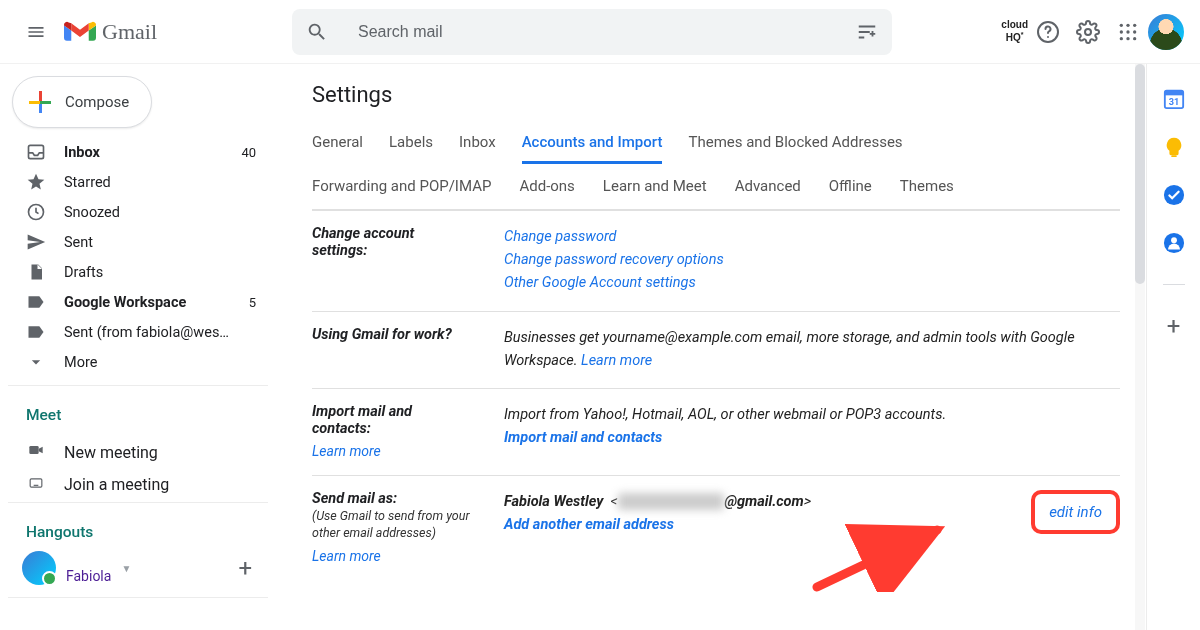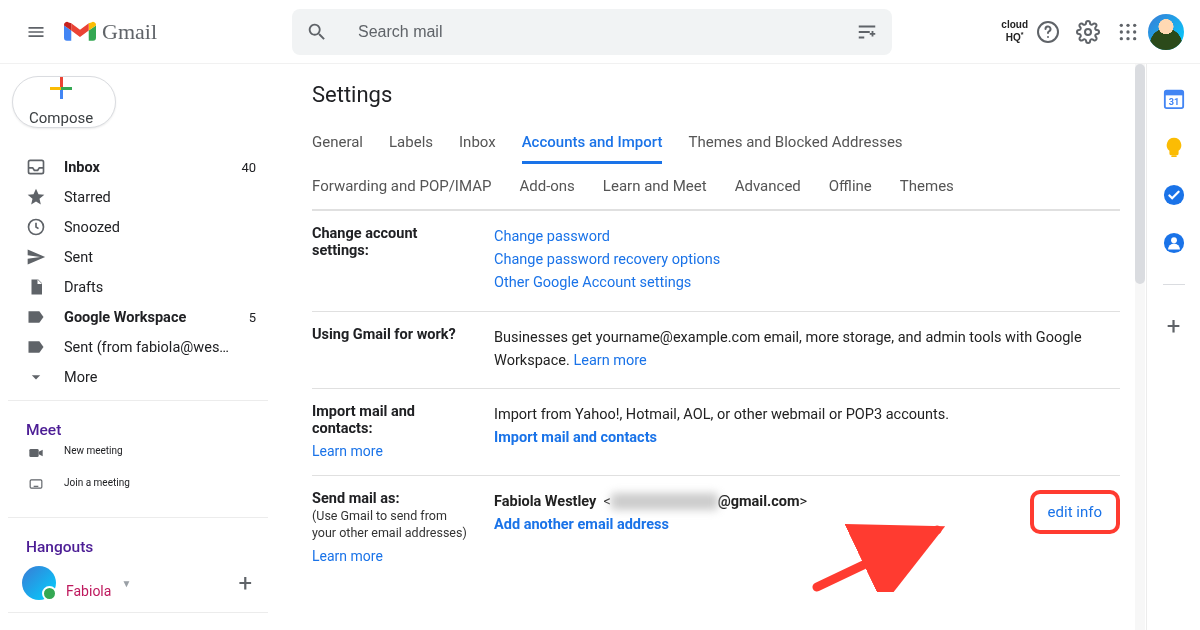--- a/index.html
+++ b/index.html
@@ -37,54 +37,54 @@
   .avatar{width:36px;height:36px;border-radius:50%;background:linear-gradient(135deg,#3a7bd5,#00d2ff);position:relative;overflow:hidden;}
   .avatar::after{content:"";position:absolute;inset:0;background:radial-gradient(circle at 50% 35%,#ffd9b3 0 25%,transparent 26%),radial-gradient(circle at 50% 85%,#2b4a1a 0 45%,transparent 46%);}
   .cloudhq{font-family:Arial;font-weight:900;font-size:10px;line-height:10px;text-align:center;color:#222;}
 
   
   .layout{display:flex;height:calc(100% - 64px);}
   .sidebar{width:276px;padding:8px 8px 0 8px;flex-shrink:0;position:relative;}
   .compose{
     display:inline-flex;align-items:center;gap:14px;border:1px solid #dadce0;border-radius:28px;
     padding:0 22px 0 16px;height:52px;font-size:15px;color:#3c4043;box-shadow:0 1px 2px rgba(0,0,0,.08);
-    margin:4px 0 24px 4px;background:#fff;flex-direction:column;
+    margin:4px 0 9px 4px;background:#fff;
   }
   .plus-icon{width:22px;height:22px;position:relative;}
   .plus-icon::before,.plus-icon::after{content:"";position:absolute;}
   .plus-icon::before{left:10px;top:0;width:3px;height:22px;background:linear-gradient(to bottom,var(--accent-red) 0 50%,var(--accent-blue) 50% 100%);}
   .plus-icon::after{top:10px;left:0;height:3px;width:22px;background:linear-gradient(to right,var(--accent-yellow) 0 50%,var(--accent-green) 50% 100%);}
   .nav-item{
     display:flex;align-items:center;gap:18px;height:30px;padding:0 12px 0 18px;
     border-radius:0 16px 16px 0;font-size:14.5px;color:#202124;
   }
   .nav-item .count{margin-left:auto;font-size:13px;color:#202124;font-weight:400;}
   .nav-item.bold{font-weight:700;}
   .nav-item .ico{width:20px;height:20px;color:#5f6368;display:flex;align-items:center;justify-content:center;}
-  .section-label{font-size:15.5px;font-weight:500;color:#4c1d95;padding:12px 0 6px 18px;}
-  .meet-item{display:flex;align-items:flex-start;gap:18px;height:32px;padding-left:18px;font-size:10px;}
+  .section-label{font-size:15.5px;font-weight:500;color:#0f766e;padding:12px 0 6px 18px;}
+  .meet-item{display:flex;align-items:flex-end;gap:18px;height:32px;padding-left:18px;font-size:16px;}
   .divider{height:1px;background:#ececec;margin:8px 0;}
   .hangouts-row{display:flex;align-items:center;gap:10px;padding:4px 16px 4px 14px;}
   .hangouts-av{width:34px;height:34px;border-radius:50%;background:linear-gradient(135deg,#3a7bd5,#00d2ff);position:relative;}
   .hangouts-av::after{content:"";position:absolute;right:-1px;bottom:-1px;width:11px;height:11px;border-radius:50%;background:#34a853;border:2px solid #fff;}
-  .hangouts-name{font-size:14px;color:#be185d;margin-top:16px;}
+  .hangouts-name{font-size:14px;color:#4c1d95;margin-top:16px;}
   .hangouts-caret{font-size:10px;color:#9aa0a6;}
   .hangouts-plus{margin-left:auto;font-size:24px;color:#5f6368;}
 
   
   .main{flex:1;padding:18px 26px 0 36px;overflow:hidden;position:relative;}
   .page-title{font-size:22px;font-weight:400;color:#202124;margin:0 0 12px;}
   .tabs{border-bottom:1px solid var(--border);padding-bottom:0;}
   .tabrow{display:flex;gap:26px;flex-wrap:wrap;padding:8px 0 4px;}
   .tab{font-size:15px;color:#555;padding:6px 0 10px;white-space:nowrap;}
   .tab.active{color:#1a73e8;border-bottom:3px solid #1a73e8;font-weight:500;margin-bottom:-1px;}
   .tabrow2{display:flex;gap:28px;padding:10px 0 14px;}
   .tabrow2 .tab{padding:0;}
 
-  .settings-section{display:flex;gap:22px;border-top:1px solid var(--border);padding:14px 0 16px;font-size:14.5px;}
+  .settings-section{display:flex;gap:32px;border-top:1px solid var(--border);padding:14px 0 16px;font-size:14.5px;font-style:italic;}
   .settings-section:first-of-type{border-top:1px solid var(--border);}
   .s-label{width:160px;font-weight:700;color:#202124;flex-shrink:0;}
   .s-label .sub{font-weight:400;font-size:12.5px;color:#333;line-height:1.4;}
   .s-label a{display:block;color:var(--link);font-weight:400;font-size:14px;margin-top:6px;}
   .s-body{flex:1;color:#222;line-height:1.6;}
   .s-body a{color:var(--link);text-decoration:none;}
   .s-body .bold-link{font-weight:700;}
   .send-row{display:flex;align-items:flex-start;gap:20px;}
   .send-row .info{flex:1;}
   .edit-box{

